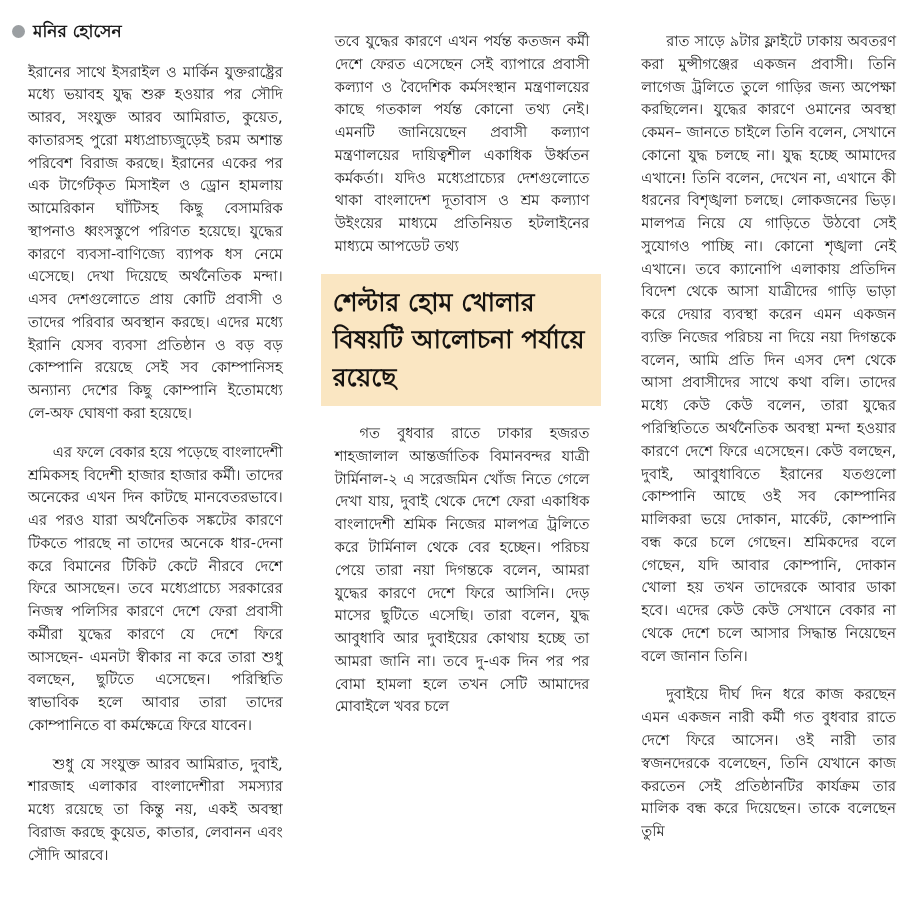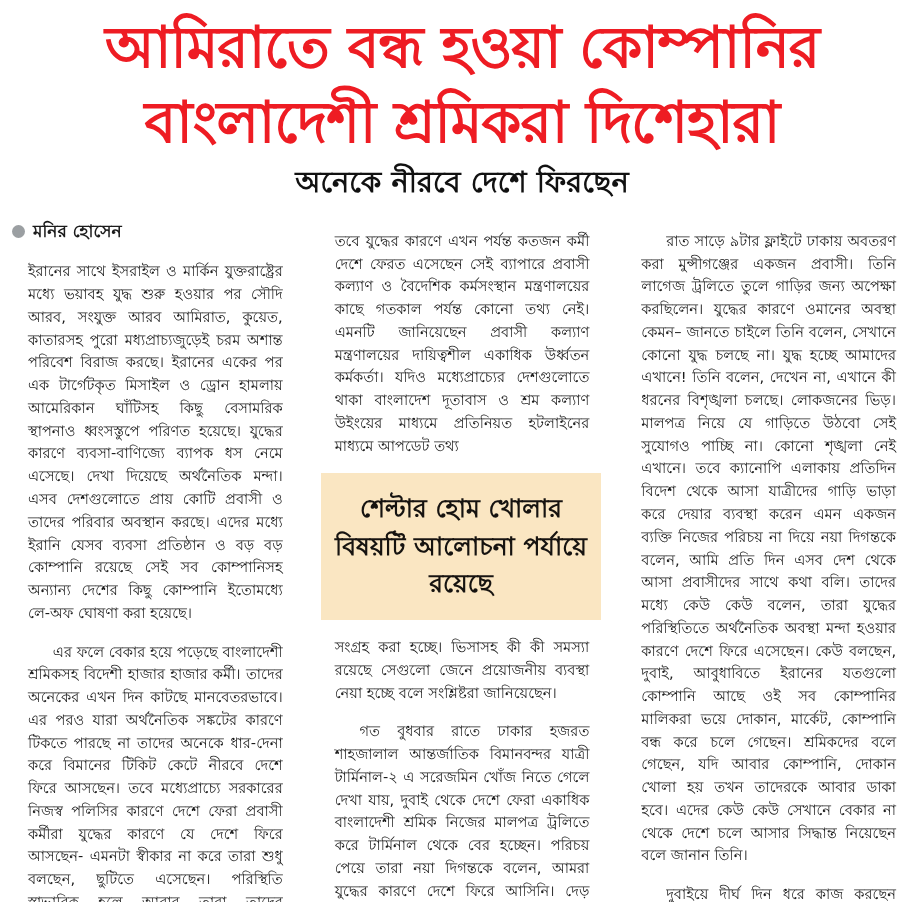--- a/index.html
+++ b/index.html
@@ -61,59 +61,51 @@
   .bullet{
     width:13px;height:13px;
     border-radius:50%;
     background:var(--bullet-color);
     display:inline-block;
     flex:0 0 auto;
   }
   .pull-box{
     background:var(--box-bg);
     margin:16px 4px 14px 2px;
-    padding:17px 12px;
-    text-align:center;
+    padding:10px 12px;
+    text-align:left;
     font-weight:bold;
     font-size:25px;
     line-height:1.5;
     color:#161310;
   }
 </style>
 </head>
 <body>
 
 <div class="page">
 
-  <header>
-    <h1 class="headline">
-      <span class="hl-line">আমিরাতে বন্ধ হওয়া কোম্পানির</span>
-      <span class="hl-line">বাংলাদেশী শ্রমিকরা দিশেহারা</span>
-    </h1>
-    <div class="subheadline">অনেকে নীরবে দেশে ফিরছেন</div>
-  </header>
 
   <div class="columns">
 
     <div class="col">
       <div class="byline">
         <span class="bullet"></span>
         <span>মনির হোসেন</span>
       </div>
       <p>ইরানের সাথে ইসরাইল ও মার্কিন যুক্তরাষ্ট্রের মধ্যে ভয়াবহ যুদ্ধ শুরু হওয়ার পর সৌদি আরব, সংযুক্ত আরব আমিরাত, কুয়েত, কাতারসহ পুরো মধ্যপ্রাচ্যজুড়েই চরম অশান্ত পরিবেশ বিরাজ করছে। ইরানের একের পর এক টার্গেটকৃত মিসাইল ও ড্রোন হামলায় আমেরিকান ঘাঁটিসহ কিছু বেসামরিক স্থাপনাও ধ্বংসস্তুপে পরিণত হয়েছে। যুদ্ধের কারণে ব্যবসা-বাণিজ্যে ব্যাপক ধস নেমে এসেছে। দেখা দিয়েছে অর্থনৈতিক মন্দা। এসব দেশগুলোতে প্রায় কোটি প্রবাসী ও তাদের পরিবার অবস্থান করছে। এদের মধ্যে ইরানি যেসব ব্যবসা প্রতিষ্ঠান ও বড় বড় কোম্পানি রয়েছে সেই সব কোম্পানিসহ অন্যান্য দেশের কিছু কোম্পানি ইতোমধ্যে লে-অফ ঘোষণা করা হয়েছে।</p>
       <p class="indent">এর ফলে বেকার হয়ে পড়েছে বাংলাদেশী শ্রমিকসহ বিদেশী হাজার হাজার কর্মী। তাদের অনেকের এখন দিন কাটছে মানবেতরভাবে। এর পরও যারা অর্থনৈতিক সঙ্কটের কারণে টিকতে পারছে না তাদের অনেকে ধার-দেনা করে বিমানের টিকিট কেটে নীরবে দেশে ফিরে আসছেন। তবে মধ্যেপ্রাচ্যে সরকারের নিজস্ব পলিসির কারণে দেশে ফেরা প্রবাসী কর্মীরা যুদ্ধের কারণে যে দেশে ফিরে আসছেন- এমনটা স্বীকার না করে তারা শুধু বলছেন, ছুটিতে এসেছেন। পরিস্থিতি স্বাভাবিক হলে আবার তারা তাদের কোম্পানিতে বা কর্মক্ষেত্রে ফিরে যাবেন।</p>
       <p class="indent">শুধু যে সংযুক্ত আরব আমিরাত, দুবাই, শারজাহ এলাকার বাংলাদেশীরা সমস্যার মধ্যে রয়েছে তা কিন্তু নয়, একই অবস্থা বিরাজ করছে কুয়েত, কাতার, লেবানন এবং সৌদি আরবে।</p>
     </div>
 
     <div class="col">
       <p>তবে যুদ্ধের কারণে এখন পর্যন্ত কতজন কর্মী দেশে ফেরত এসেছেন সেই ব্যাপারে প্রবাসী কল্যাণ ও বৈদেশিক কর্মসংস্থান মন্ত্রণালয়ের কাছে গতকাল পর্যন্ত কোনো তথ্য নেই। এমনটি জানিয়েছেন প্রবাসী কল্যাণ মন্ত্রণালয়ের দায়িত্বশীল একাধিক উর্ধ্বতন কর্মকর্তা। যদিও মধ্যেপ্রাচ্যের দেশগুলোতে থাকা বাংলাদেশ দূতাবাস ও শ্রম কল্যাণ উইংয়ের মাধ্যমে প্রতিনিয়ত হটলাইনের মাধ্যমে আপডেট তথ্য</p>
       <div class="pull-box">
         <span>শেল্টার হোম খোলার বিষয়টি আলোচনা পর্যায়ে রয়েছে</span>
       </div>
-      <p>সংগ্রহ করা হচ্ছে। ভিসাসহ কী কী সমস্যা রয়েছে সেগুলো জেনে প্রয়োজনীয় ব্যবস্থা নেয়া হচ্ছে বলে সংশ্লিষ্টরা জানিয়েছেন।</p>
       <p class="indent">গত বুধবার রাতে ঢাকার হজরত শাহজালাল আন্তর্জাতিক বিমানবন্দর যাত্রী টার্মিনাল-২ এ সরেজমিন খোঁজ নিতে গেলে দেখা যায়, দুবাই থেকে দেশে ফেরা একাধিক বাংলাদেশী শ্রমিক নিজের মালপত্র ট্রলিতে করে টার্মিনাল থেকে বের হচ্ছেন। পরিচয় পেয়ে তারা নয়া দিগন্তকে বলেন, আমরা যুদ্ধের কারণে দেশে ফিরে আসিনি। দেড় মাসের ছুটিতে এসেছি। তারা বলেন, যুদ্ধ আবুধাবি আর দুবাইয়ের কোথায় হচ্ছে তা আমরা জানি না। তবে দু-এক দিন পর পর বোমা হামলা হলে তখন সেটি আমাদের মোবাইলে খবর চলে</p>
     </div>
 
     <div class="col">
       <p class="indent">রাত সাড়ে ৯টার ফ্লাইটে ঢাকায় অবতরণ করা মুন্সীগঞ্জের একজন প্রবাসী। তিনি লাগেজ ট্রলিতে তুলে গাড়ির জন্য অপেক্ষা করছিলেন। যুদ্ধের কারণে ওমানের অবস্থা কেমন– জানতে চাইলে তিনি বলেন, সেখানে কোনো যুদ্ধ চলছে না। যুদ্ধ হচ্ছে আমাদের এখানে! তিনি বলেন, দেখেন না, এখানে কী ধরনের বিশৃঙ্খলা চলছে। লোকজনের ভিড়। মালপত্র নিয়ে যে গাড়িতে উঠবো সেই সুযোগও পাচ্ছি না। কোনো শৃঙ্খলা নেই এখানে। তবে ক্যানোপি এলাকায় প্রতিদিন বিদেশ থেকে আসা যাত্রীদের গাড়ি ভাড়া করে দেয়ার ব্যবস্থা করেন এমন একজন ব্যক্তি নিজের পরিচয় না দিয়ে নয়া দিগন্তকে বলেন, আমি প্রতি দিন এসব দেশ থেকে আসা প্রবাসীদের সাথে কথা বলি। তাদের মধ্যে কেউ কেউ বলেন, তারা যুদ্ধের পরিস্থিতিতে অর্থনৈতিক অবস্থা মন্দা হওয়ার কারণে দেশে ফিরে এসেছেন। কেউ বলছেন, দুবাই, আবুধাবিতে ইরানের যতগুলো কোম্পানি আছে ওই সব কোম্পানির মালিকরা ভয়ে দোকান, মার্কেট, কোম্পানি বন্ধ করে চলে গেছেন। শ্রমিকদের বলে গেছেন, যদি আবার কোম্পানি, দোকান খোলা হয় তখন তাদেরকে আবার ডাকা হবে। এদের কেউ কেউ সেখানে বেকার না থেকে দেশে চলে আসার সিদ্ধান্ত নিয়েছেন বলে জানান তিনি।</p>
       <p class="indent">
         <span>দুবাইয়ে দীর্ঘ দিন ধরে কাজ করছেন এমন একজন নারী কর্মী গত বুধবার রাতে দেশে ফিরে আসেন। ওই নারী তার স্বজনদেরকে বলেছেন, তিনি যেখানে কাজ করতেন সেই প্রতিষ্ঠানটির কার্যক্রম তার মালিক বন্ধ করে দিয়েছেন। তাকে বলেছেন তুমি</span>
       </p>
     </div>
 

